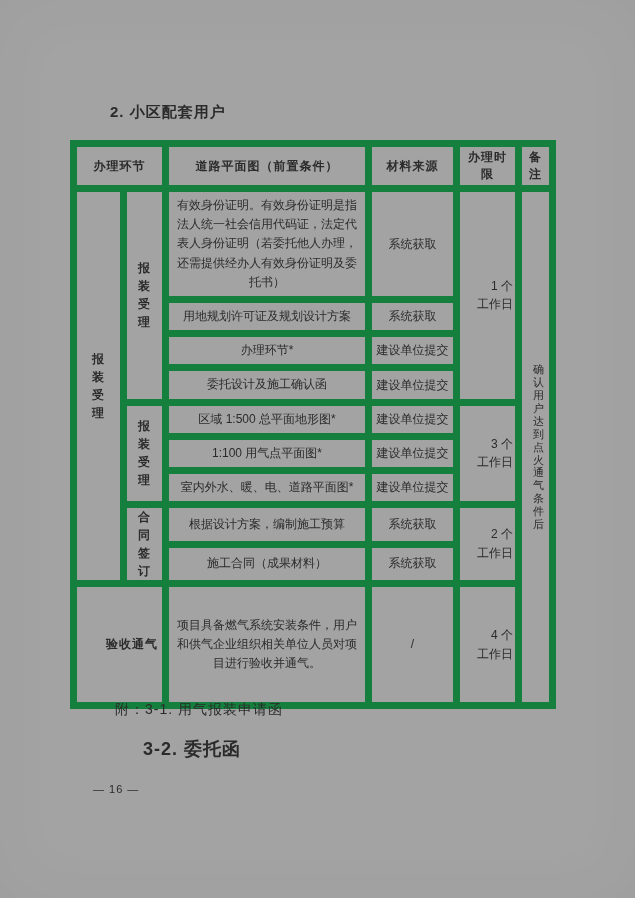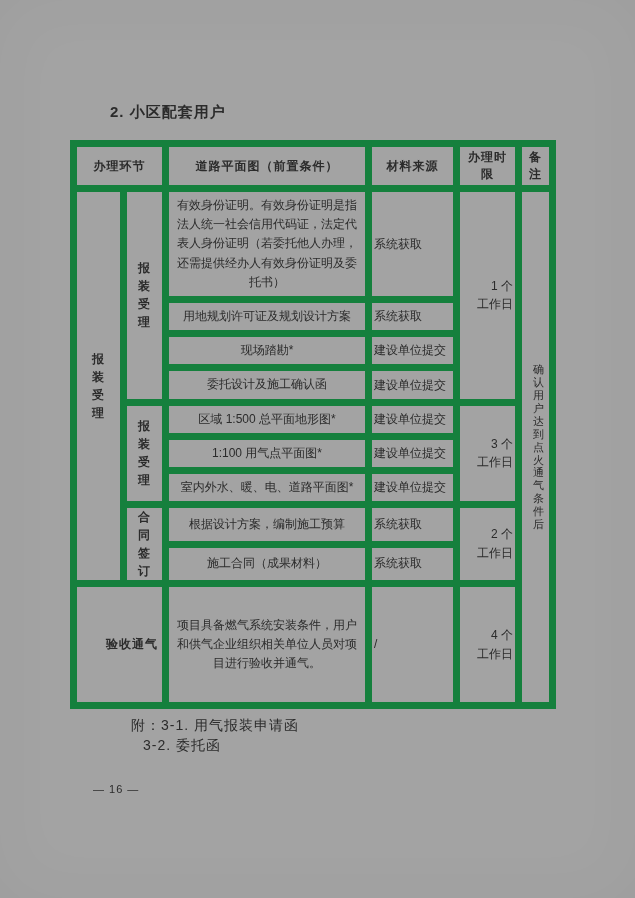--- a/index.html
+++ b/index.html
@@ -73,21 +73,21 @@
     text-align: right;
     padding: 0 4px;
     letter-spacing: 1px;
   }
   td.material {
     text-align: center;
     padding: 4px 7px;
     line-height: 1.6;
   }
   td.source {
-    text-align: left;
+    text-align: center;
     padding: 2px;
     line-height: 1.4;
   }
   td.time {
     text-align: right;
     padding: 2px;
     white-space: pre-line;
     line-height: 1.55;
   }
   td.remark {
@@ -102,31 +102,32 @@
     left: 99px;
     top: 640px;
     margin: 0;
     font-size: 11px;
     letter-spacing: 0.5px;
   }
   .attach-1 {
     position: absolute;
     left: 115px;
     top: 701px;
-    margin: 16px;
+    margin: 0;
     font-size: 14px;
     letter-spacing: 1px;
   }
   .attach-2 {
     position: absolute;
     left: 143px;
     top: 737px;
     margin: 0;
-    font-size: 14px;
-    letter-spacing: 1px;
+    font-size: 18px;
+    letter-spacing: 1px;
+    font-weight: bold;
   }
   .page-number {
     position: absolute;
     left: 93px;
     top: 783px;
     margin: 0;
     font-size: 11px;
     letter-spacing: 1px;
   }
 </style>
@@ -163,21 +164,21 @@
         <td class="source">系统获取</td>
         <td rowspan="4" class="time">1 个
 工作日</td>
         <td rowspan="10" class="remark">确认用户达到点火通气条件后</td>
       </tr>
       <tr class="r-std">
         <td class="material">用地规划许可证及规划设计方案</td>
         <td class="source">系统获取</td>
       </tr>
       <tr class="r-std">
-        <td class="material">现场踏勘*</td>
+        <td class="material">办理环节*</td>
         <td class="source">建设单位提交</td>
       </tr>
       <tr class="r-std">
         <td class="material">委托设计及施工确认函</td>
         <td class="source">建设单位提交</td>
       </tr>
       <tr class="r-std">
         <td rowspan="3" class="stage-sub">报装受理</td>
         <td class="material">区域 1:500 总平面地形图*</td>
         <td class="source">建设单位提交</td>

